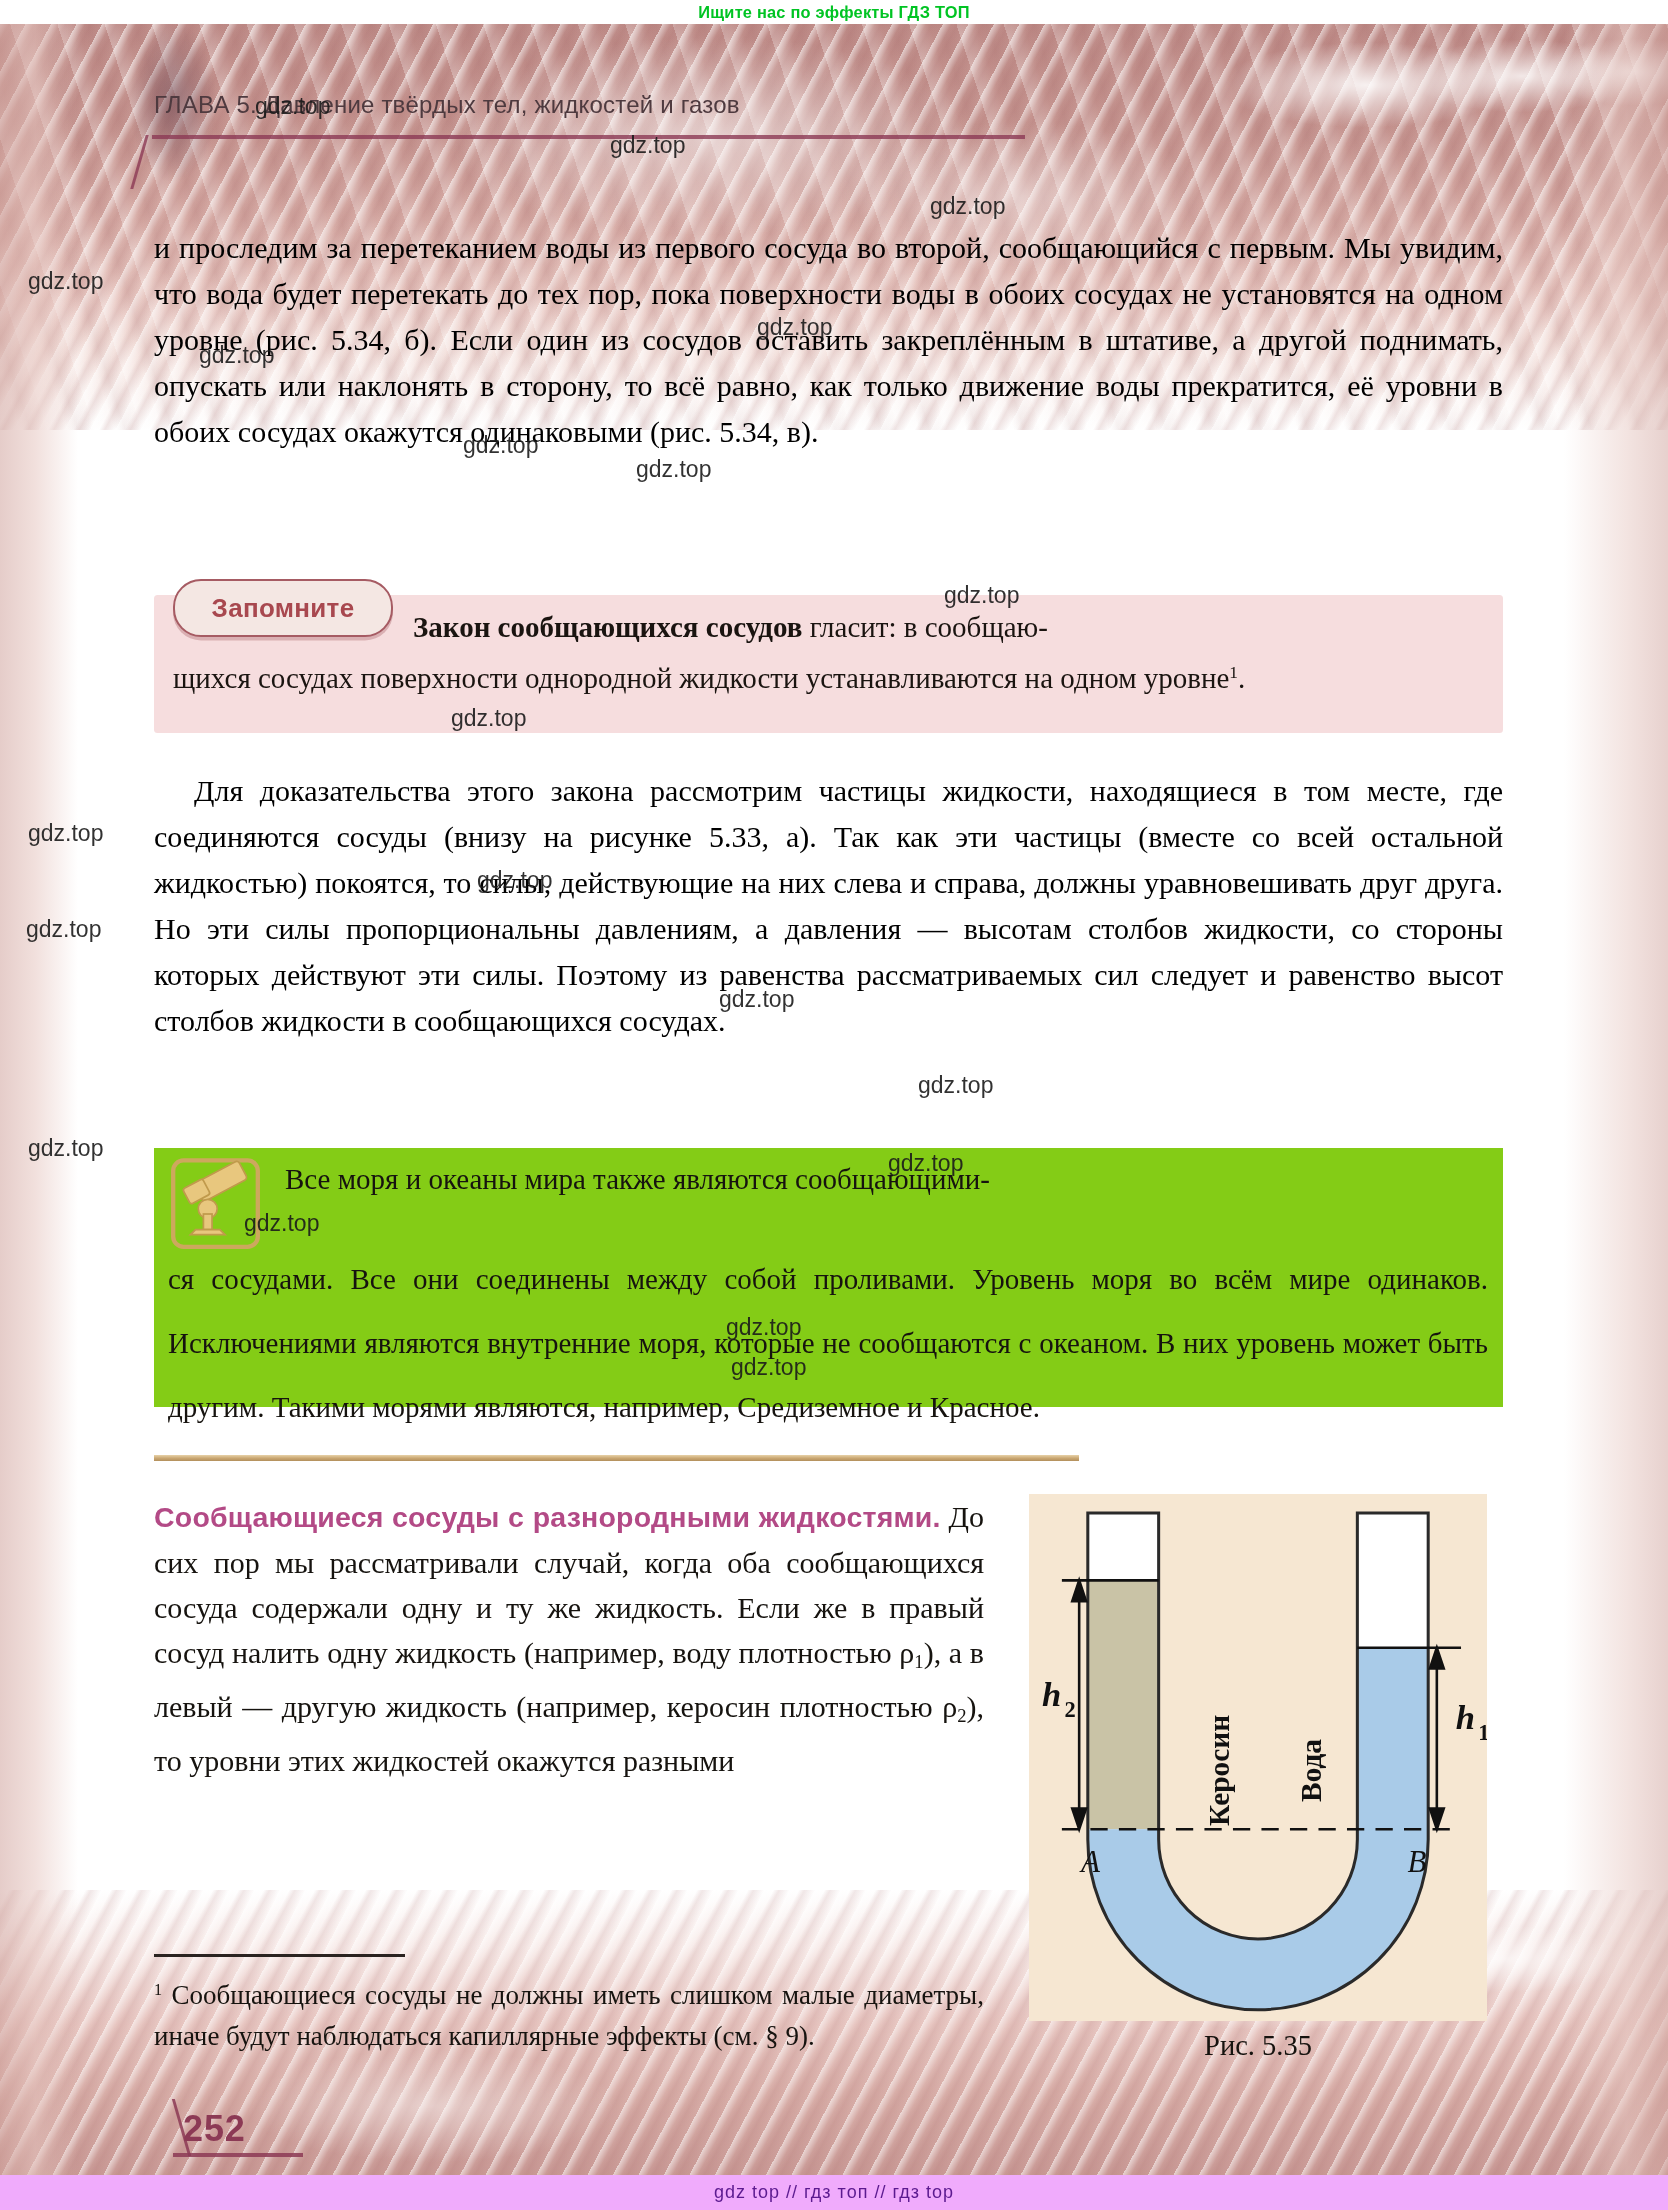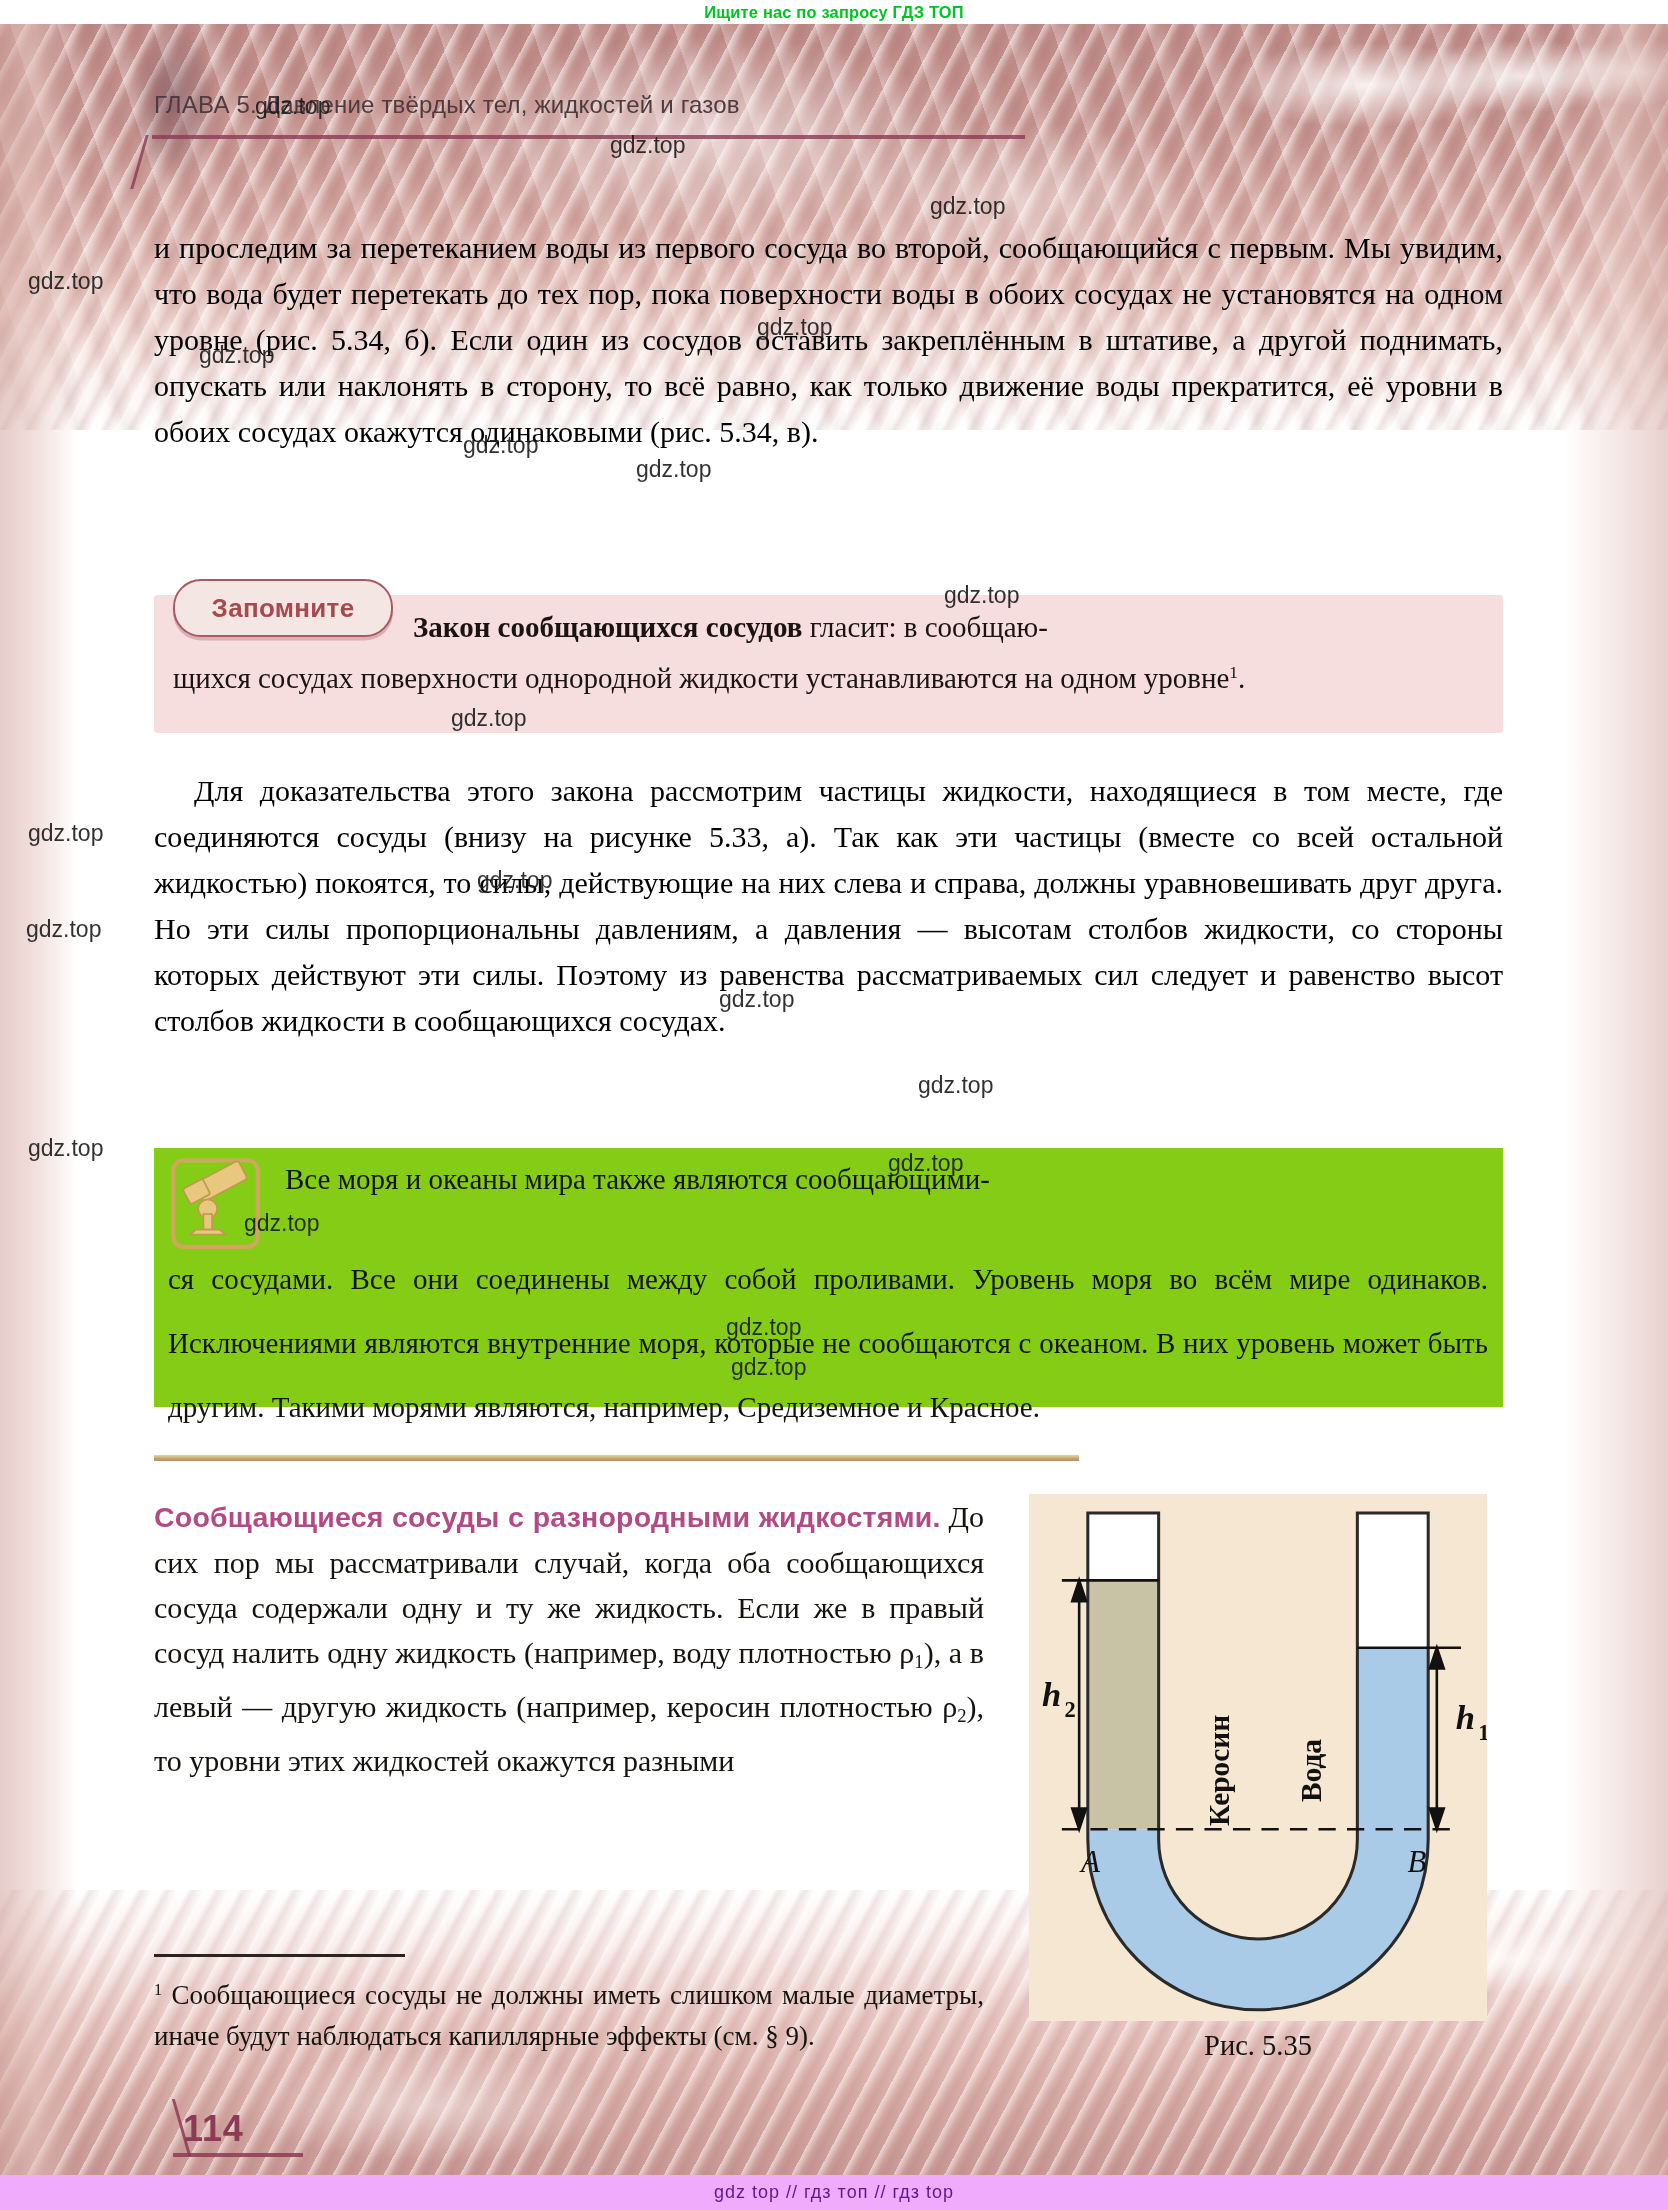--- a/index.html
+++ b/index.html
@@ -212,21 +212,21 @@
   .wm{
     position:absolute;color:#1b1b1b;opacity:.9;
     font-family:"Liberation Sans",sans-serif;font-size:23px;
     pointer-events:none;white-space:nowrap;
   }
 </style>
 </head>
 <body>
 
 <div class="topbar">
-  <div class="topbar-text">Ищите нас по запросу ГДЗ ТОП</div>
+  <div class="topbar-text">Ищите нас по эффекты ГДЗ ТОП</div>
 </div>
 
 <div class="page">
 
   <div class="marble-top"></div>
   <div class="marble-bottom"></div>
   <div class="marble-left"></div>
   <div class="marble-right"></div>
 
   <div class="runhead">ГЛАВА 5. Давление твёрдых тел, жидкостей и газов</div>
@@ -275,21 +275,21 @@
   <div class="lowcol">
     <span class="subhead">Сообщающиеся сосуды с разнород­ными жидкостями.</span><span> До сих пор мы рассматривали случай, когда оба сообщающихся сосуда содержали одну и ту же жидкость. Если же в правый сосуд налить одну жидкость (например, воду плотностью ρ</span><sub>1</sub><span>), а в левый — другую жидкость (например, керосин плотностью ρ</span><sub>2</sub><span>), то уровни этих жидкостей окажутся разными</span>
   </div>
 
   <div class="fn-rule"></div>
   <div class="footnote">
     <sup>1</sup><span> Сообщающиеся сосуды не должны иметь слишком малые диаметры, иначе будут наблюдаться капиллярные эффекты (см. § 9).</span>
   </div>
 
   <div class="pagenum-tick"></div>
-  <div class="pagenum">114</div>
+  <div class="pagenum">252</div>
   <div class="pagenum-rule"></div>
 
   <div class="figure">
     <svg viewBox="0 0 530 610" width="458" height="527">
       <defs>
         <clipPath id="tubeClip">
           <path d="M68 22 L150 22 L150 400 A115 115 0 0 0 380 400 L380 22 L462 22 L462 400
                    A197 197 0 0 1 68 400 Z"></path>
         </clipPath>
       </defs>

